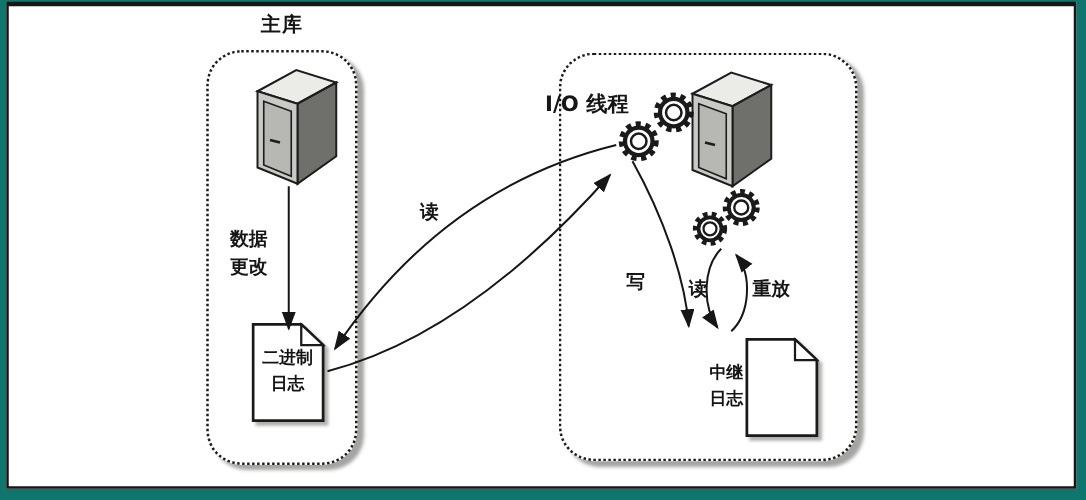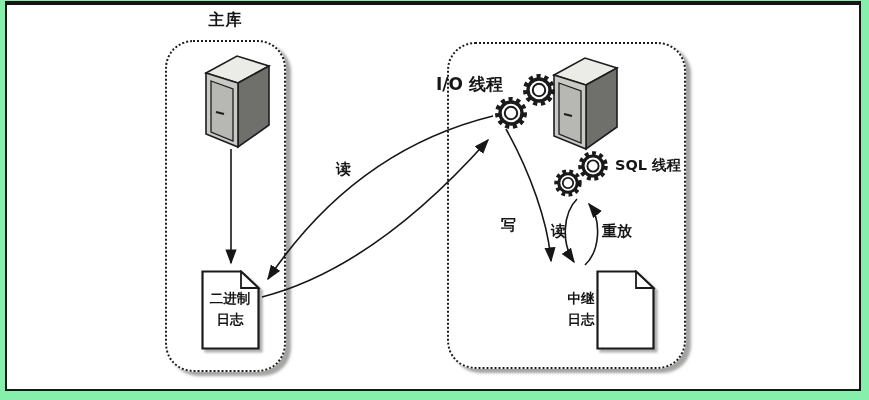--- a/index.html
+++ b/index.html
@@ -1,19 +1,19 @@
 <!DOCTYPE html>
 <html><head>
 <meta charset="utf-8">
 <style>
   * { margin:0; padding:0; box-sizing:border-box; }
   html,body { background:#ffffff; }
   body { font-family:"DejaVu Sans","Liberation Sans",sans-serif; }
   #canvas {
-    position:relative; width:869px; height:400px; background:#86efac;
+    position:relative; width:869px; height:400px; background:#0f766e;
     overflow:hidden; color:#1a1a1a;
   }
   .frame {
     position:absolute; left:5px; top:1px; width:856px; height:390px;
     border:2px solid #161616; border-top-width:4px; background:#ffffff;
   }
   .dotted-box {
     position:absolute; border:2.5px dotted #1c1c1c; border-radius:28px;
     box-shadow:5px 4px 3px rgba(90,90,88,0.55); background:transparent;
   }
@@ -33,21 +33,21 @@
   #write-label       { left:501px; top:214px; }
   #read-relay-label  { left:551px; top:220px; }
   #replay-label      { left:602px; top:220px;text-align:center; }
   .icon-abs { position:absolute; }
   .doc { position:absolute; width:60px; height:80px; }
   .doc svg { filter:drop-shadow(3px 3px 1.2px rgba(95,95,92,0.5)); }
   .doc-text {
     position:absolute; left:0; top:18px; width:58px; text-align:center;
     font-weight:bold; font-size:13.5px; line-height:21px; color:#141414;
   }
-  #binlog-doc { left:201px; top:270px; }
+  #binlog-doc { left:201px; top:258px; }
   #relay-doc  { left:552px; top:270px;padding-left:44px; }
   #arrows-layer { position:absolute; left:0; top:0; pointer-events:none; }
 </style>
 </head>
 <body>
 
 <div id="canvas">
 
   <div class="frame"></div>
 
@@ -141,20 +141,23 @@
 
     <path d="M262,297 Q374,268 488,140" fill="none" stroke="#161616" stroke-width="1.6" marker-end="url(#ah)"></path>
 
     <path d="M506,129 C530,172 548,222 551,261" fill="none" stroke="#161616" stroke-width="1.6" marker-end="url(#ah)"></path>
 
     <path d="M577,199 C563,213 561,243 574,262" fill="none" stroke="#161616" stroke-width="1.6" marker-end="url(#ah)"></path>
 
     <path d="M585,265 C600,251 602,220 589,204" fill="none" stroke="#161616" stroke-width="1.6" marker-end="url(#ah)"></path>
   </svg>
 
+  <div class="lbl" id="data-change-label">
+    <div>数据</div>
+    <div>更改</div>
+  </div>
   <div class="lbl" id="read-binlog-label">读</div>
   <div class="lbl" id="io-thread-label">I/O 线程</div>
-  <div class="lbl" id="sql-thread-label">SQL 线程</div>
   <div class="lbl" id="write-label">写</div>
   <div class="lbl" id="read-relay-label">读</div>
   <div class="lbl" id="replay-label">重放</div>
 
 </div>
 
 </body></html>

